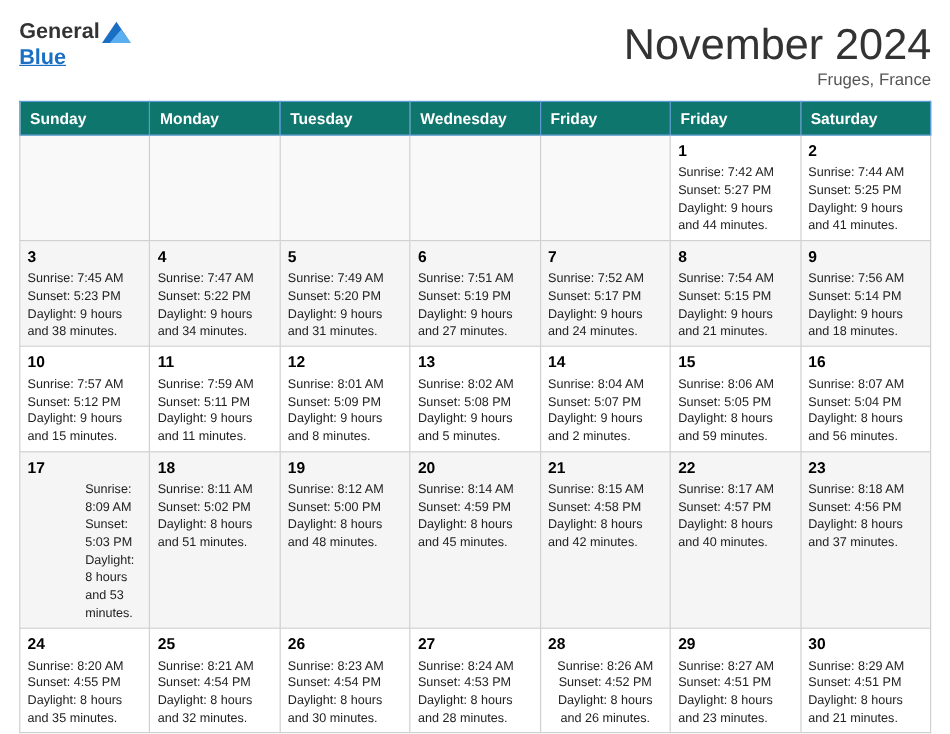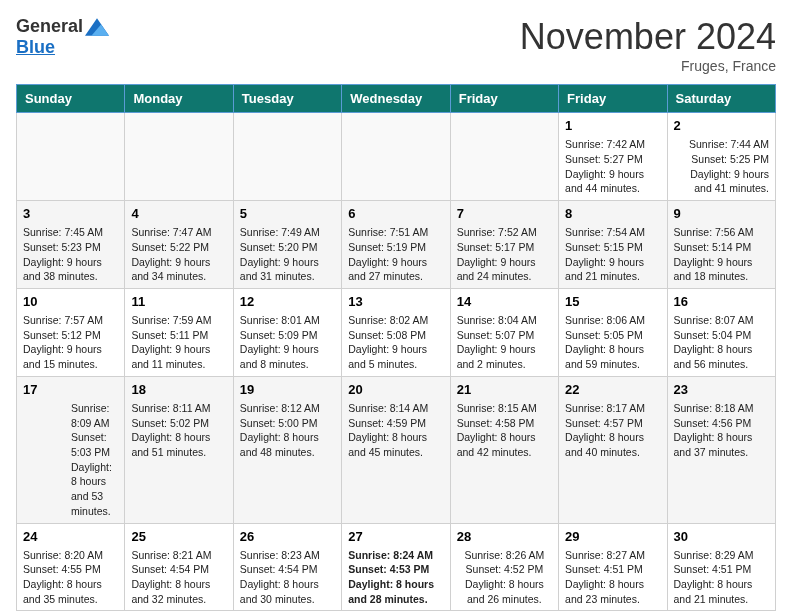--- a/index.html
+++ b/index.html
@@ -137,21 +137,21 @@
         <td class="empty-cell"></td>
         <td class="empty-cell"></td>
         <td>
           <span class="day-number">1</span>
           <div class="day-info" style="white-space: pre-line;">Sunrise: 7:42 AM
 Sunset: 5:27 PM
 Daylight: 9 hours and 44 minutes.</div>
         </td>
         <td>
           <span class="day-number">2</span>
-          <div class="day-info" style="white-space: pre-line; text-align: right;">Sunrise: 7:44 AM
+          <div class="day-info" style="white-space: pre-line;">Sunrise: 7:44 AM
 Sunset: 5:25 PM
 Daylight: 9 hours and 41 minutes.</div>
         </td>
       </tr>
       <tr>
         <td>
           <span class="day-number">3</span>
           <div class="day-info" style="white-space: pre-line;">Sunrise: 7:45 AM
 Sunset: 5:23 PM
 Daylight: 9 hours and 38 minutes.</div>
@@ -295,21 +295,21 @@
 Daylight: 8 hours and 32 minutes.</div>
         </td>
         <td>
           <span class="day-number">26</span>
           <div class="day-info" style="white-space: pre-line;">Sunrise: 8:23 AM
 Sunset: 4:54 PM
 Daylight: 8 hours and 30 minutes.</div>
         </td>
         <td>
           <span class="day-number">27</span>
-          <div class="day-info" style="white-space: pre-line; font-weight: bold;">Sunrise: 8:24 AM
+          <div class="day-info" style="white-space: pre-line;">Sunrise: 8:24 AM
 Sunset: 4:53 PM
 Daylight: 8 hours and 28 minutes.</div>
         </td>
         <td>
           <span class="day-number">28</span>
           <div class="day-info" style="white-space: pre-line; text-align: center;">Sunrise: 8:26 AM
 Sunset: 4:52 PM
 Daylight: 8 hours and 26 minutes.</div>
         </td>
         <td>

